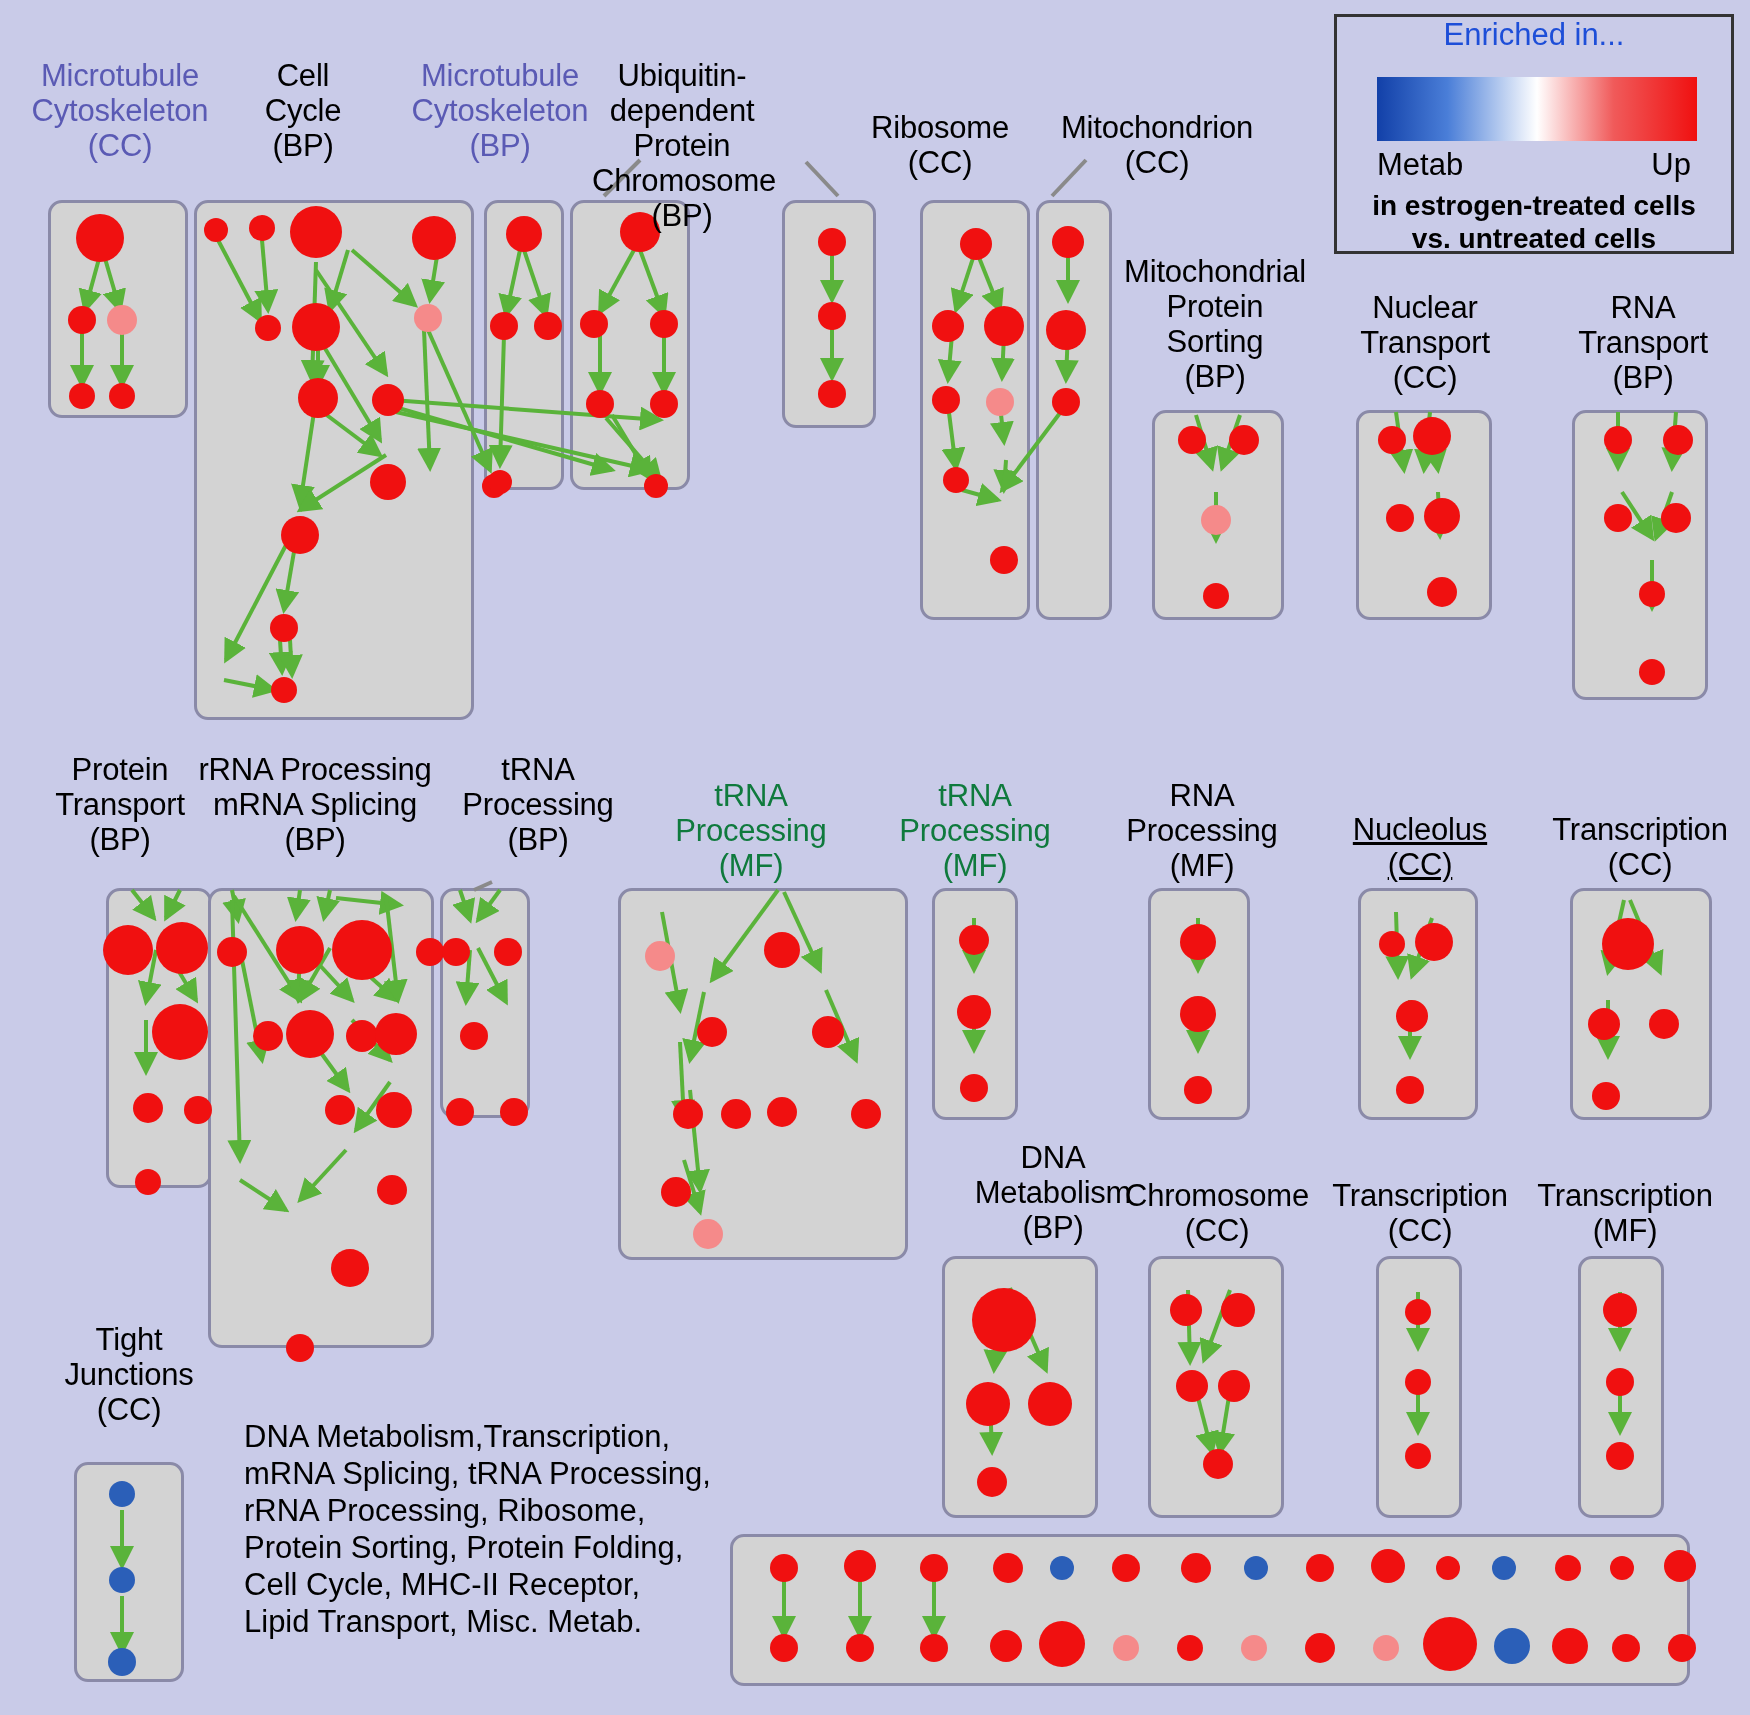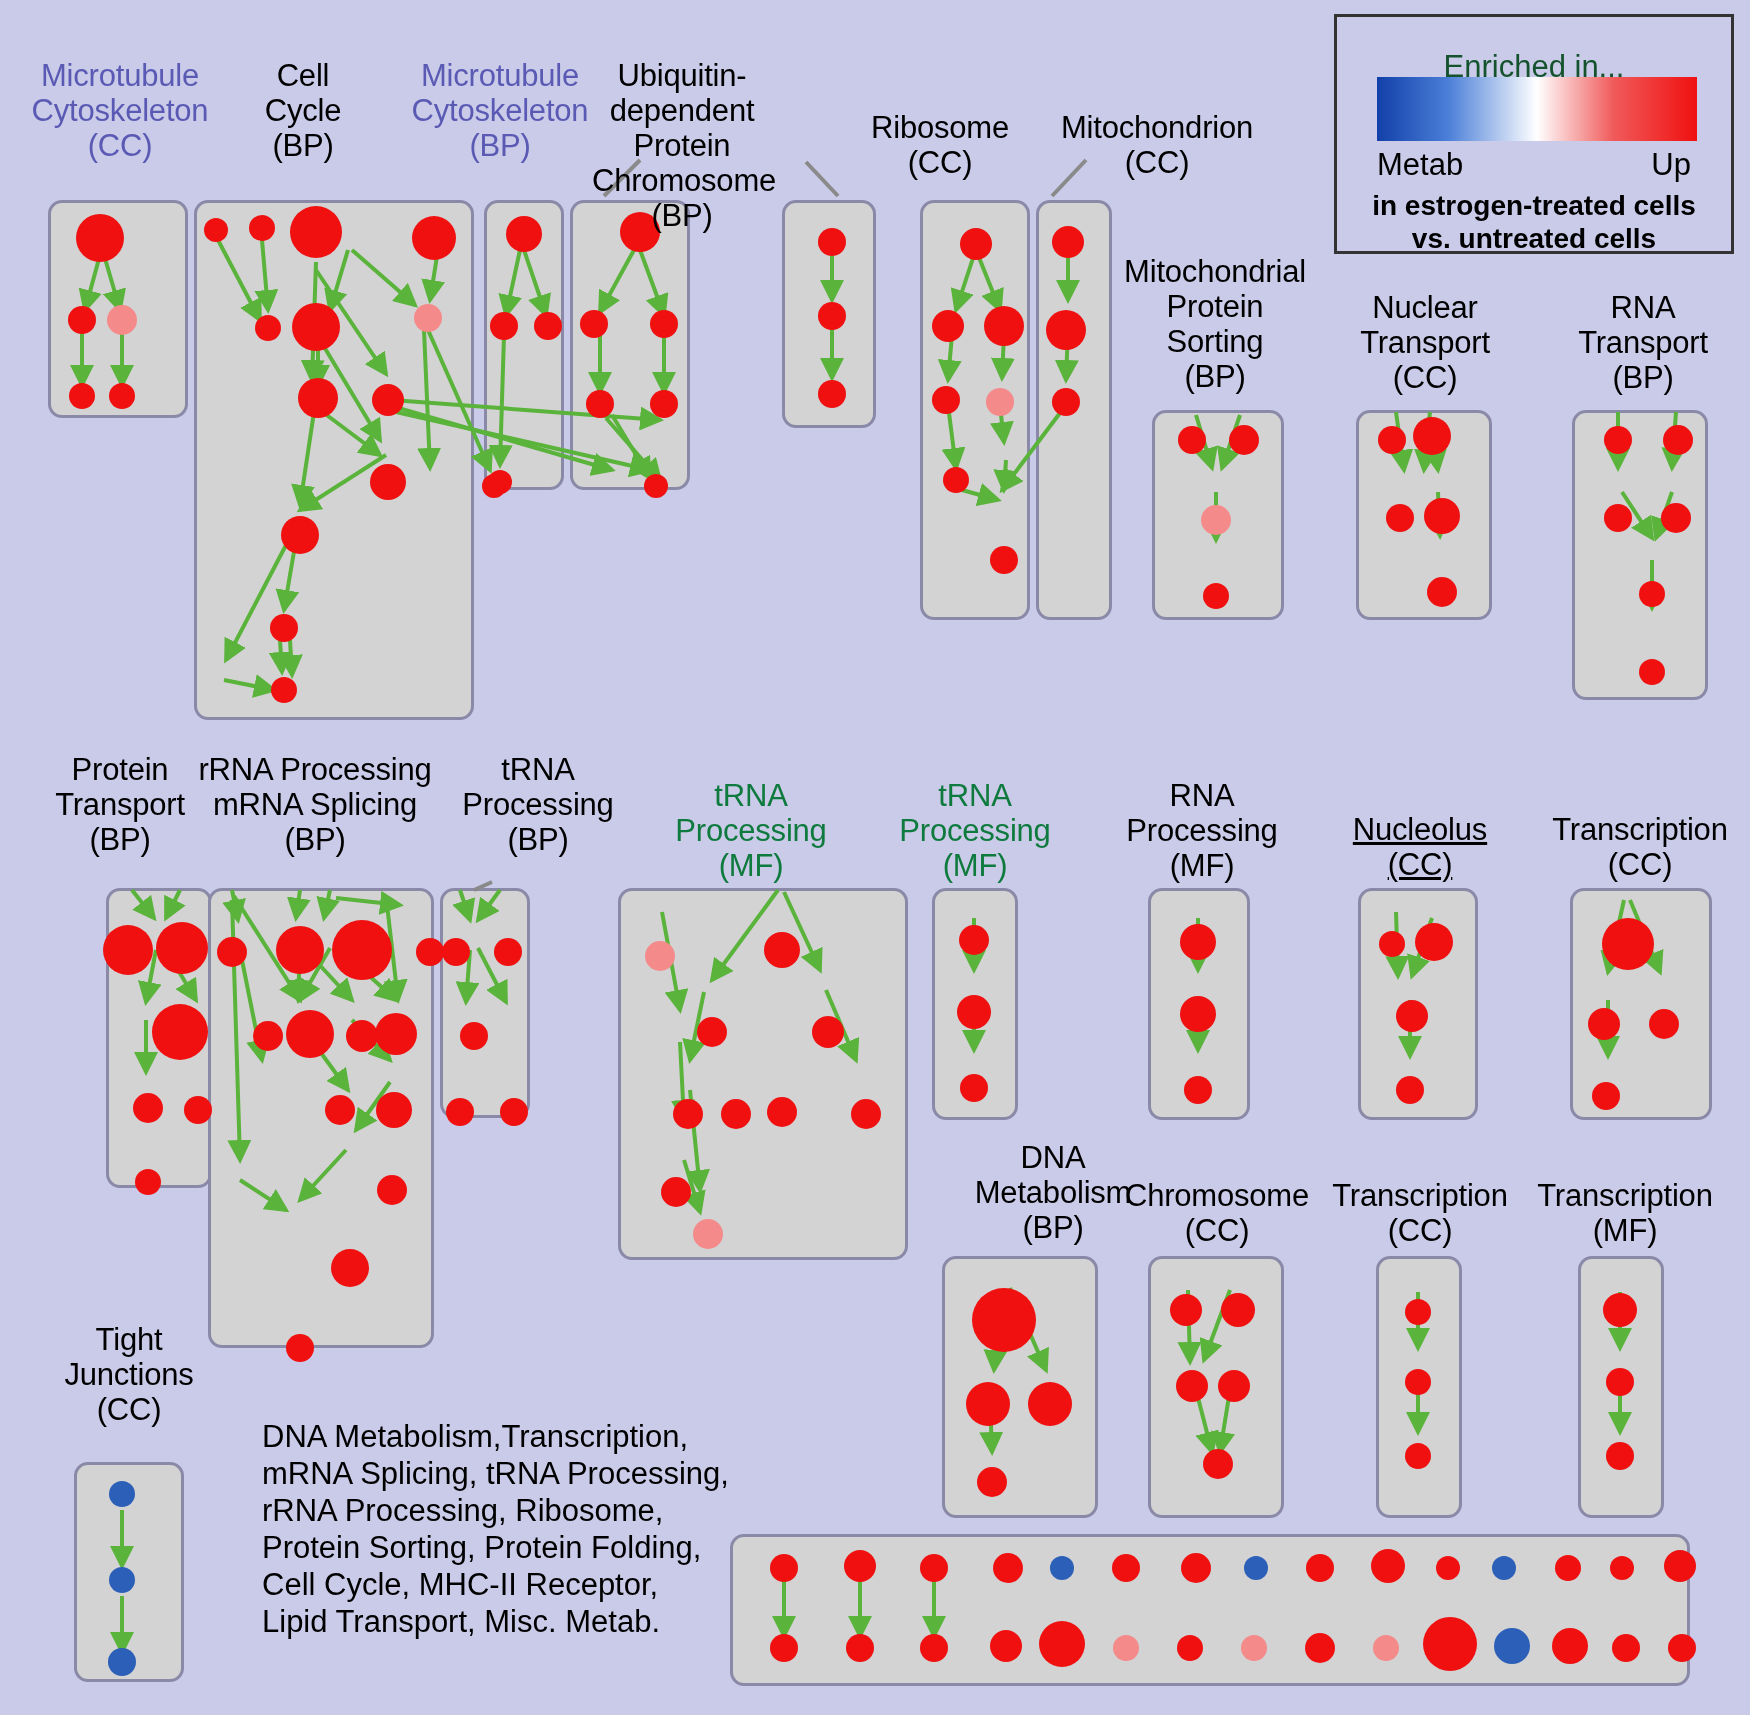--- a/index.html
+++ b/index.html
@@ -31,21 +31,21 @@
   .label.mf-green{color:#0f7a3d;}
   svg.netlayer{position:absolute;left:0;top:0;width:1750px;height:1715px;overflow:visible;pointer-events:none;}
   .legend{
     position:absolute;
     background:#c9cbe8;
     border:3px solid #333;
     box-sizing:border-box;
   }
   .legend-title{
     position:absolute;width:100%;text-align:center;
-    font-size:31px;color:#14532d;top:32px;
+    font-size:31px;color:#1d4ed8;top:0;
   }
   .legend-bar{
     position:absolute;
     left:40px;top:60px;width:320px;height:64px;
     background:linear-gradient(to right,#1240a8 0%,#4a7ed8 22%,#ffffff 50%,#f05a5a 74%,#f01010 100%);
   }
   .legend-down{position:absolute;left:40px;top:130px;font-size:31px;}
   .legend-up{position:absolute;right:40px;top:130px;font-size:31px;}
   .legend-sub{
     position:absolute;left:0;top:172px;width:100%;text-align:center;
@@ -493,21 +493,21 @@
   <div class="label" style="left:1100px;top:1178px;width:234px;">Chromosome
 (CC)</div>
   <div class="label" style="left:1320px;top:1178px;width:200px;">Transcription
 (CC)</div>
   <div class="label" style="left:1520px;top:1178px;width:210px;">Transcription
 (MF)</div>
   <div class="label" style="left:44px;top:1322px;width:170px;">Tight
 Junctions
 (CC)</div>
 
-  <div class="bigtext" style="left:262px;top:1418px;width:520px;">DNA Metabolism,Transcription,
+  <div class="bigtext" style="left:244px;top:1418px;width:520px;">DNA Metabolism,Transcription,
 mRNA Splicing, tRNA Processing,
 rRNA Processing, Ribosome,
 Protein Sorting, Protein Folding,
 Cell Cycle, MHC-II Receptor,
 Lipid Transport, Misc. Metab.</div>
 
   <div class="legend" style="left:1334px;top:14px;width:400px;height:240px;">
     <div class="legend-title">Enriched in...</div>
     <div class="legend-bar"></div>
     <div class="legend-down">Metab</div>

